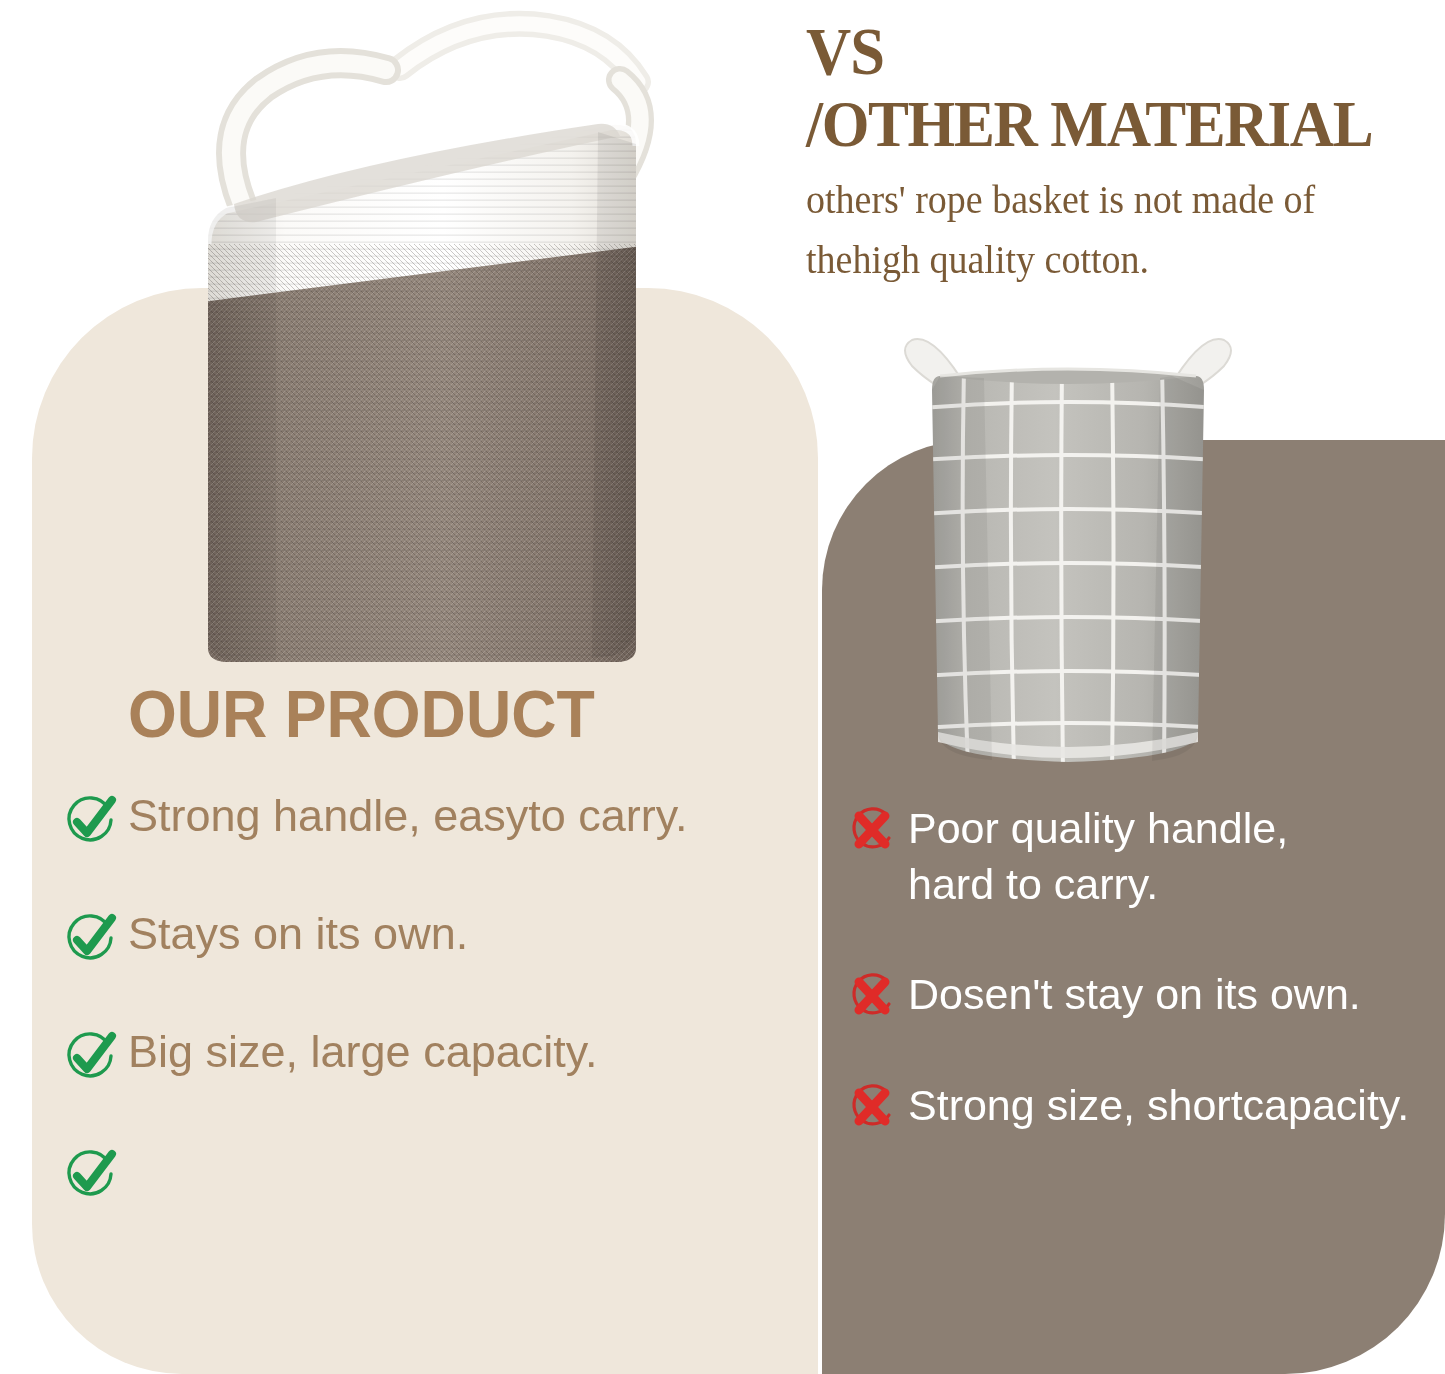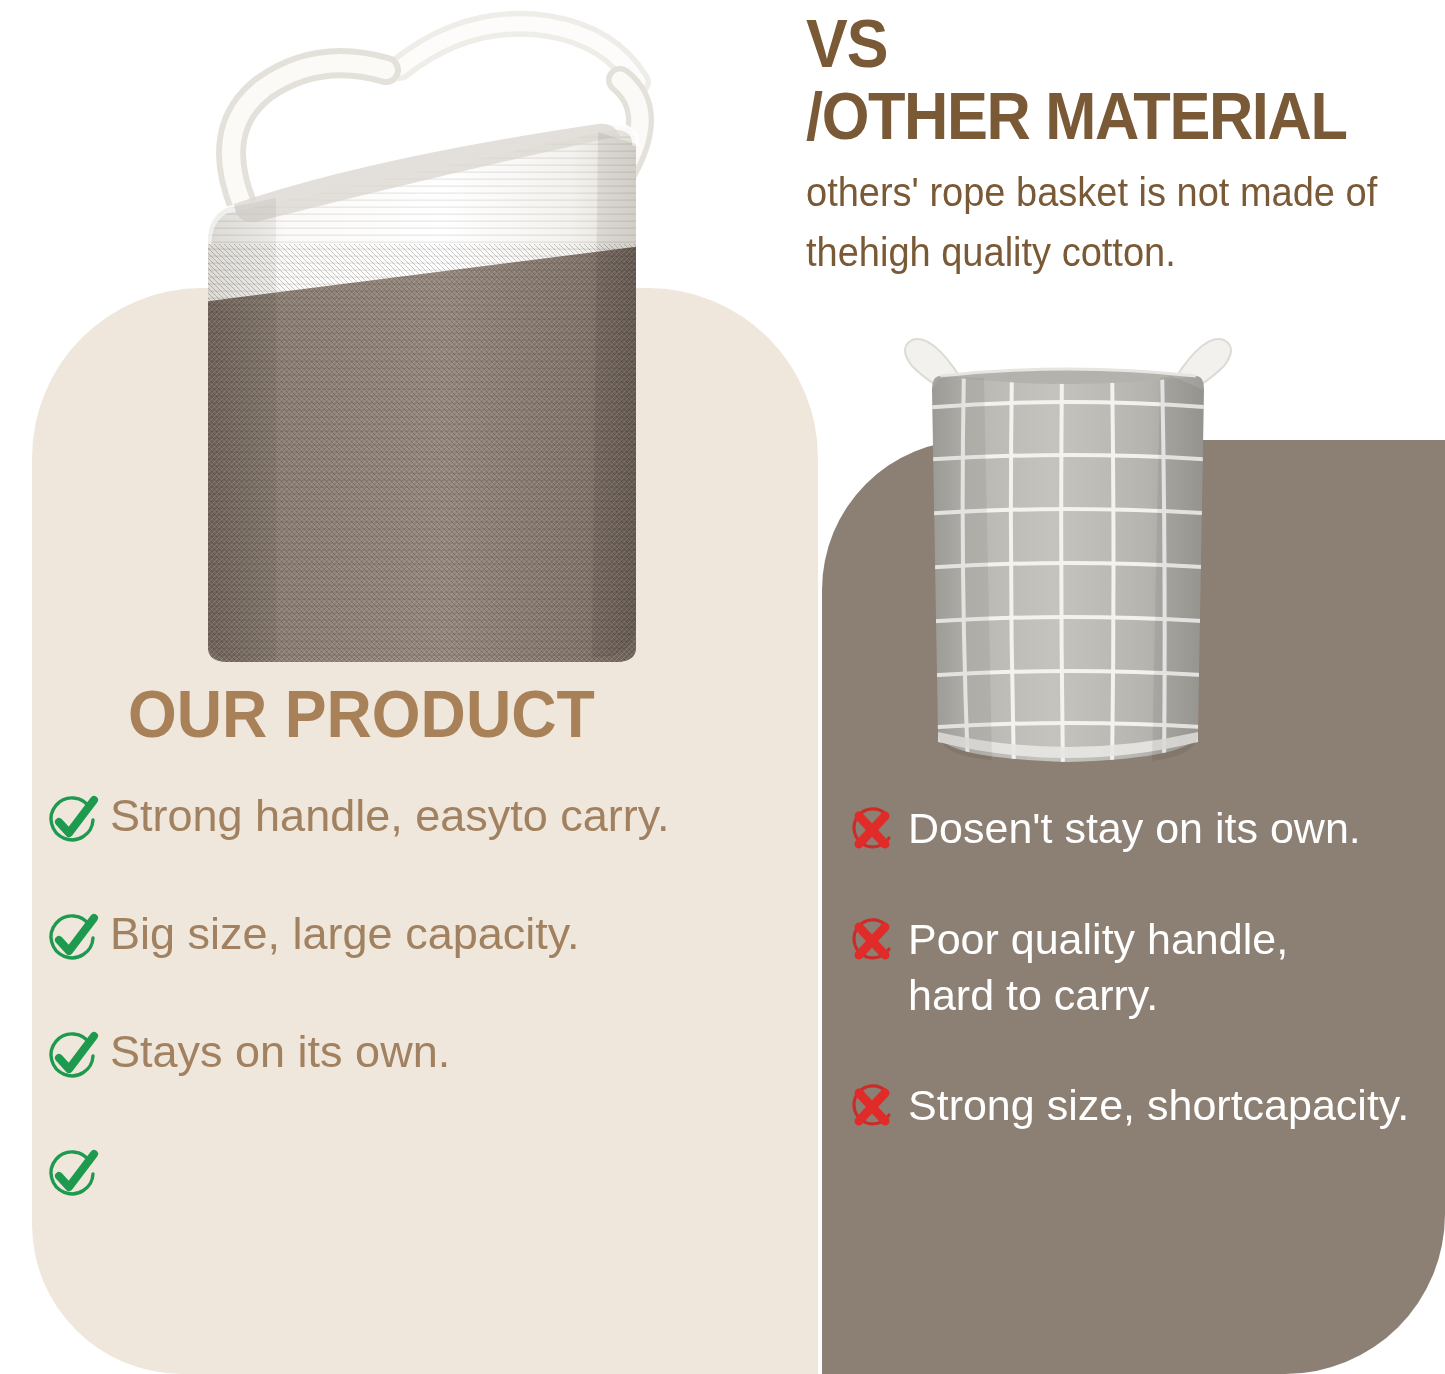--- a/index.html
+++ b/index.html
@@ -33,22 +33,23 @@
     width: 623px;
     height: 934px;
     background: #8C7F73;
     border-radius: 150px 0 160px 0;
   }
 
   
   #vs-heading-block {
     position: absolute;
     left: 806px;
-    top: 0px;
+    top: 8px;
     width: 639px;
+    font-family: Liberation Serif, serif;
   }
   .vs-word {
     font-size: 68px;
     font-weight: bold;
     color: #7A5A36;
     letter-spacing: -1px;
     line-height: 74px;
     margin: 0;
     padding-top: 6px;
     transform: scaleX(0.92);
@@ -89,21 +90,21 @@
   }
 
   
   .feature-list {
     position: absolute;
     list-style: none;
     margin: 0;
     padding: 0;
   }
   #pros-list {
-    left: 44px;
+    left: 62px;
     top: 790px;
     width: 740px;
   }
   #cons-list {
     left: 846px;
     top: 800px;
     width: 590px;
   }
   .feature-item {
     display: flex;
@@ -280,62 +281,62 @@
     </span>
     <span class="feature-text">Strong handle, easyto carry.</span>
   </li>
   <li class="feature-item">
     <span class="feature-icon">
       <svg viewBox="0 0 56 56" width="56" height="56" xmlns="http://www.w3.org/2000/svg">
         <path d="M46 14 A21 21 0 1 0 49 26" fill="none" stroke="#1E9A4E" stroke-width="3.4" stroke-linecap="round"></path>
         <path d="M15 28 L25 39 L50 6" fill="none" stroke="#1E9A4E" stroke-width="8" stroke-linecap="round" stroke-linejoin="round"></path>
       </svg>
     </span>
-    <span class="feature-text">Big size, large capacity.</span>
+    <span class="feature-text">Stays on its own.</span>
   </li>
   <li class="feature-item">
     <span class="feature-icon">
       <svg viewBox="0 0 56 56" width="56" height="56" xmlns="http://www.w3.org/2000/svg">
         <path d="M46 14 A21 21 0 1 0 49 26" fill="none" stroke="#1E9A4E" stroke-width="3.4" stroke-linecap="round"></path>
         <path d="M15 28 L25 39 L50 6" fill="none" stroke="#1E9A4E" stroke-width="8" stroke-linecap="round" stroke-linejoin="round"></path>
       </svg>
     </span>
-    <span class="feature-text">Stays on its own.</span>
+    <span class="feature-text">Big size, large capacity.</span>
   </li>
   <li class="feature-item">
     <span class="feature-icon">
       <svg viewBox="0 0 56 56" width="56" height="56" xmlns="http://www.w3.org/2000/svg">
         <path d="M46 14 A21 21 0 1 0 49 26" fill="none" stroke="#1E9A4E" stroke-width="3.4" stroke-linecap="round"></path>
         <path d="M15 28 L25 39 L50 6" fill="none" stroke="#1E9A4E" stroke-width="8" stroke-linecap="round" stroke-linejoin="round"></path>
       </svg>
     </span>
   </li>
 </ul>
 
 <ul class="feature-list" id="cons-list">
   <li class="feature-item">
     <span class="feature-icon">
       <svg viewBox="0 0 52 52" width="52" height="52" xmlns="http://www.w3.org/2000/svg">
         <path d="M40 9 A19 19 0 1 0 43 33" fill="none" stroke="#CE2B28" stroke-width="3.2" stroke-linecap="round"></path>
         <path d="M13 11 L39 39" fill="none" stroke="#E02B28" stroke-width="9" stroke-linecap="round"></path>
         <path d="M39 11 L13 39" fill="none" stroke="#E02B28" stroke-width="9" stroke-linecap="round"></path>
       </svg>
     </span>
-    <span class="feature-text">Dosen't stay on its own.</span>
+    <span class="feature-text">Poor quality handle,
+hard to carry.</span>
   </li>
   <li class="feature-item">
     <span class="feature-icon">
       <svg viewBox="0 0 52 52" width="52" height="52" xmlns="http://www.w3.org/2000/svg">
         <path d="M40 9 A19 19 0 1 0 43 33" fill="none" stroke="#CE2B28" stroke-width="3.2" stroke-linecap="round"></path>
         <path d="M13 11 L39 39" fill="none" stroke="#E02B28" stroke-width="9" stroke-linecap="round"></path>
         <path d="M39 11 L13 39" fill="none" stroke="#E02B28" stroke-width="9" stroke-linecap="round"></path>
       </svg>
     </span>
-    <span class="feature-text">Poor quality handle,
-hard to carry.</span>
+    <span class="feature-text">Dosen't stay on its own.</span>
   </li>
   <li class="feature-item">
     <span class="feature-icon">
       <svg viewBox="0 0 52 52" width="52" height="52" xmlns="http://www.w3.org/2000/svg">
         <path d="M40 9 A19 19 0 1 0 43 33" fill="none" stroke="#CE2B28" stroke-width="3.2" stroke-linecap="round"></path>
         <path d="M13 11 L39 39" fill="none" stroke="#E02B28" stroke-width="9" stroke-linecap="round"></path>
         <path d="M39 11 L13 39" fill="none" stroke="#E02B28" stroke-width="9" stroke-linecap="round"></path>
       </svg>
     </span>
     <span class="feature-text">Strong size, shortcapacity.</span>

